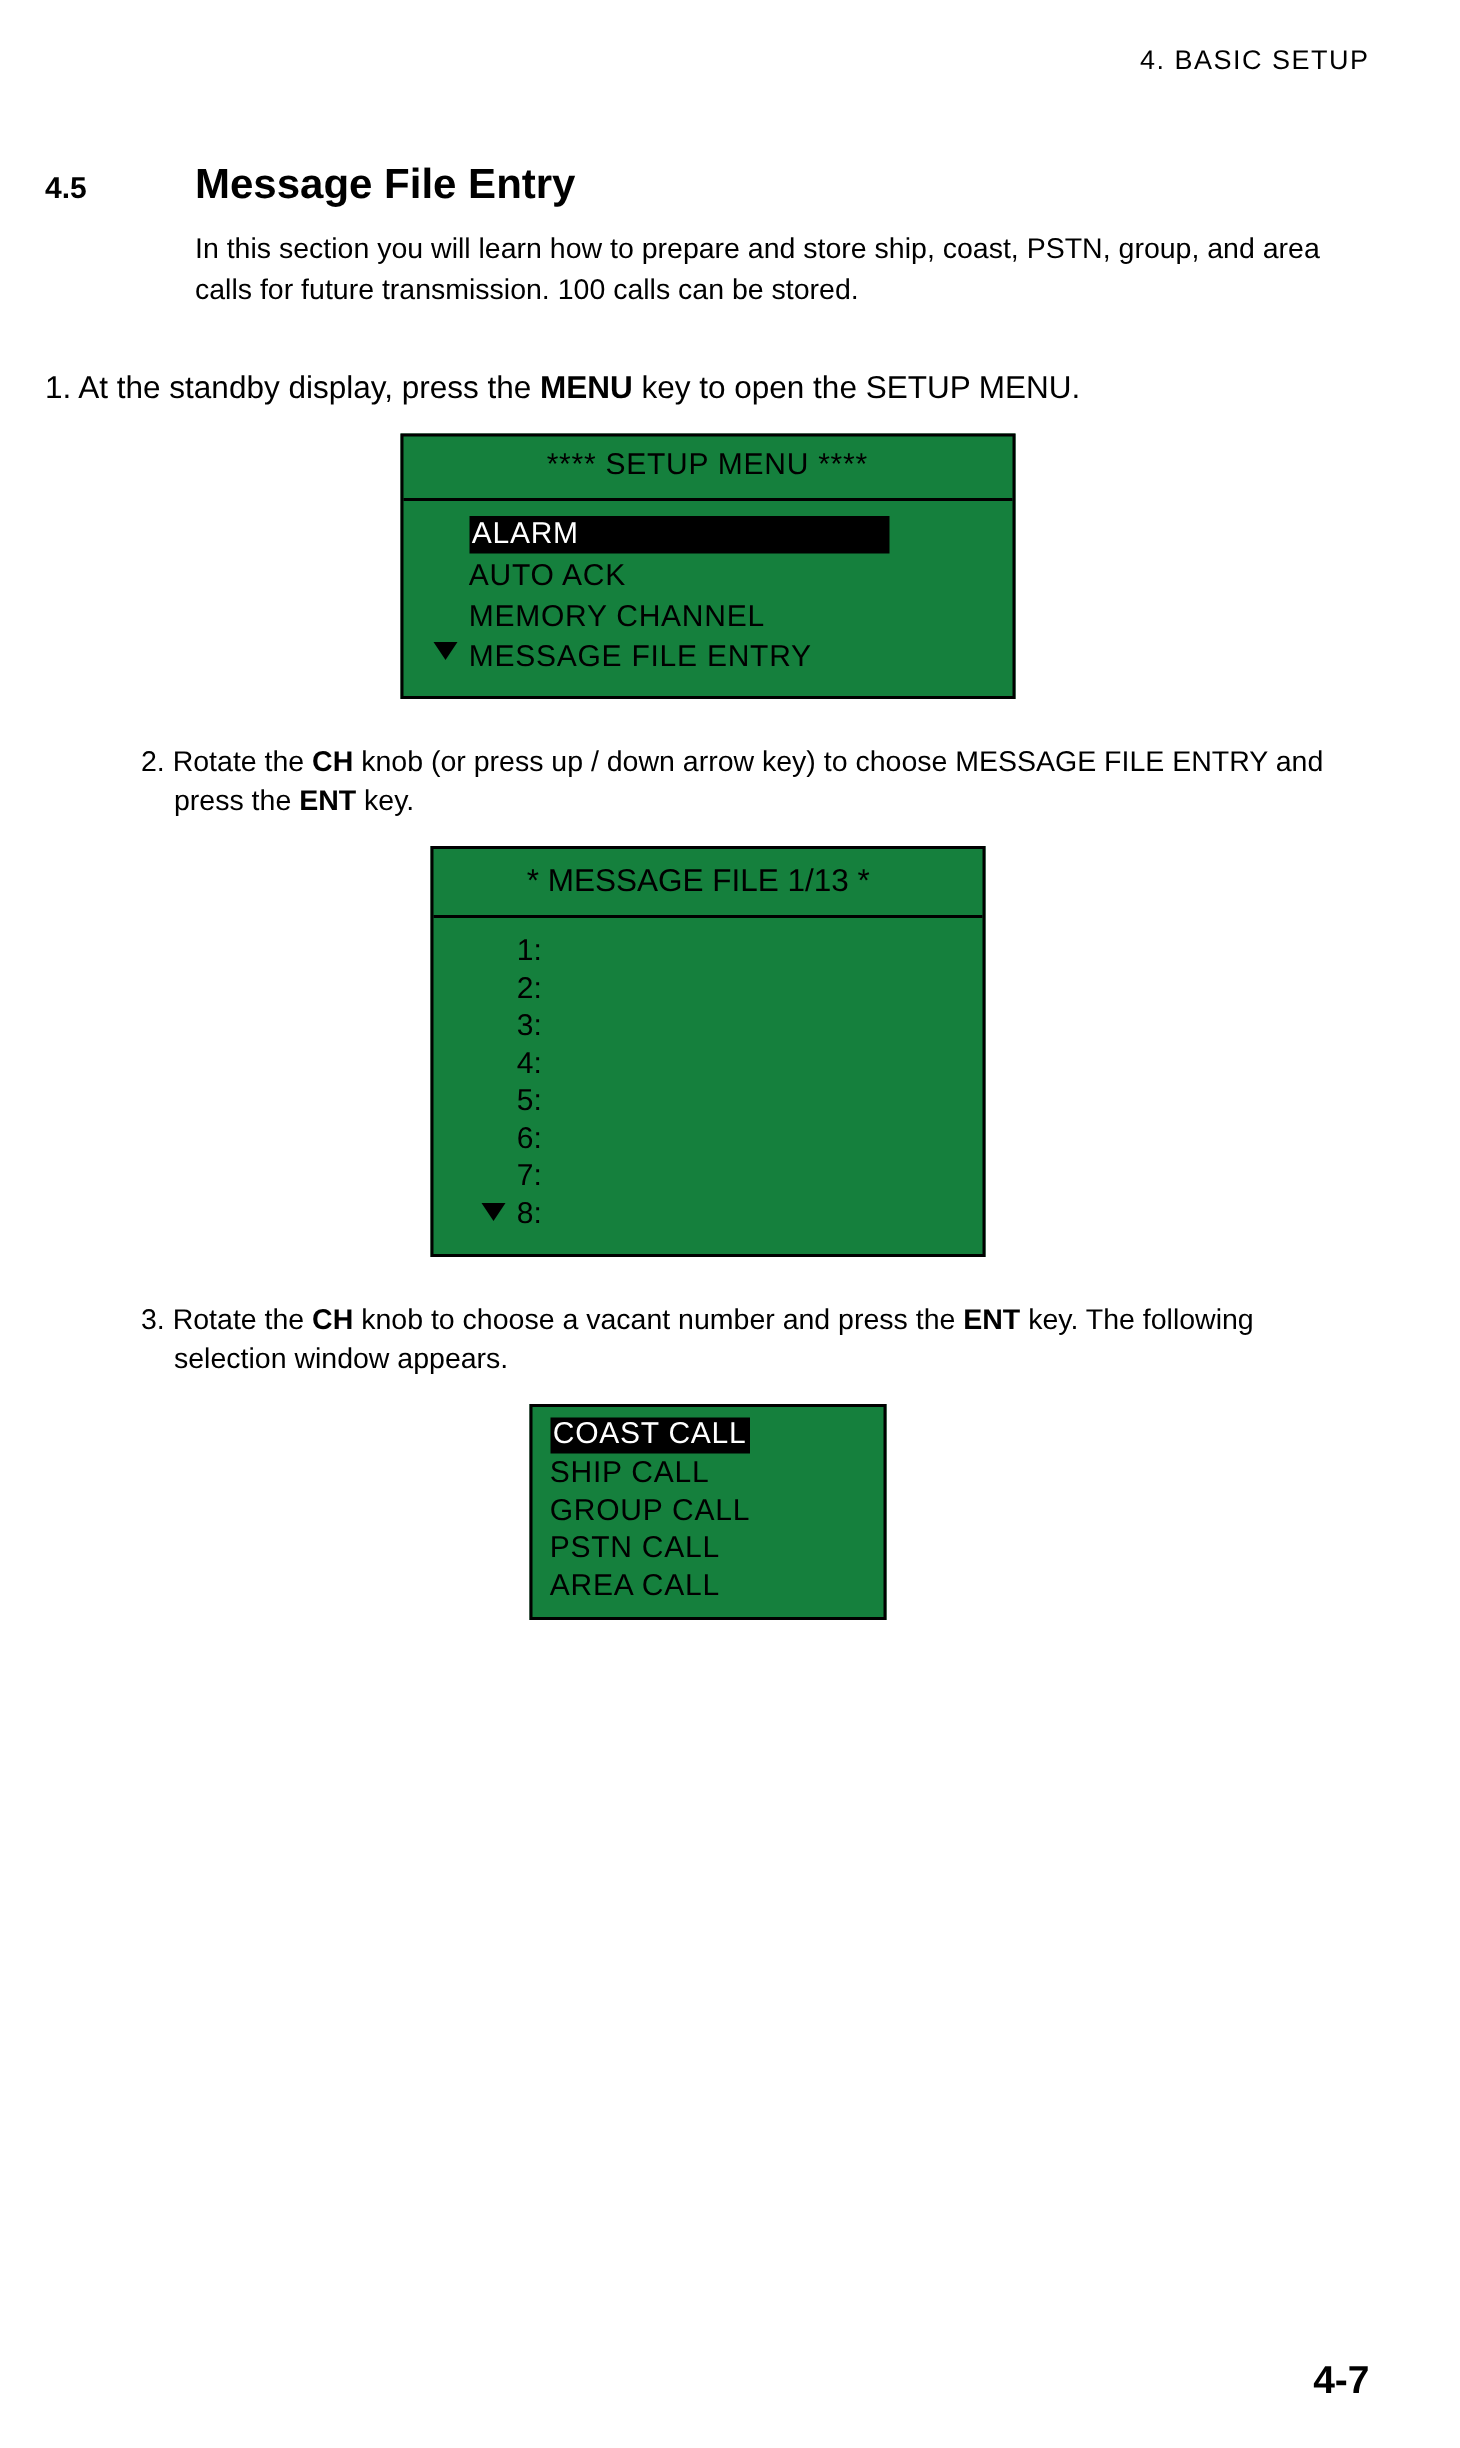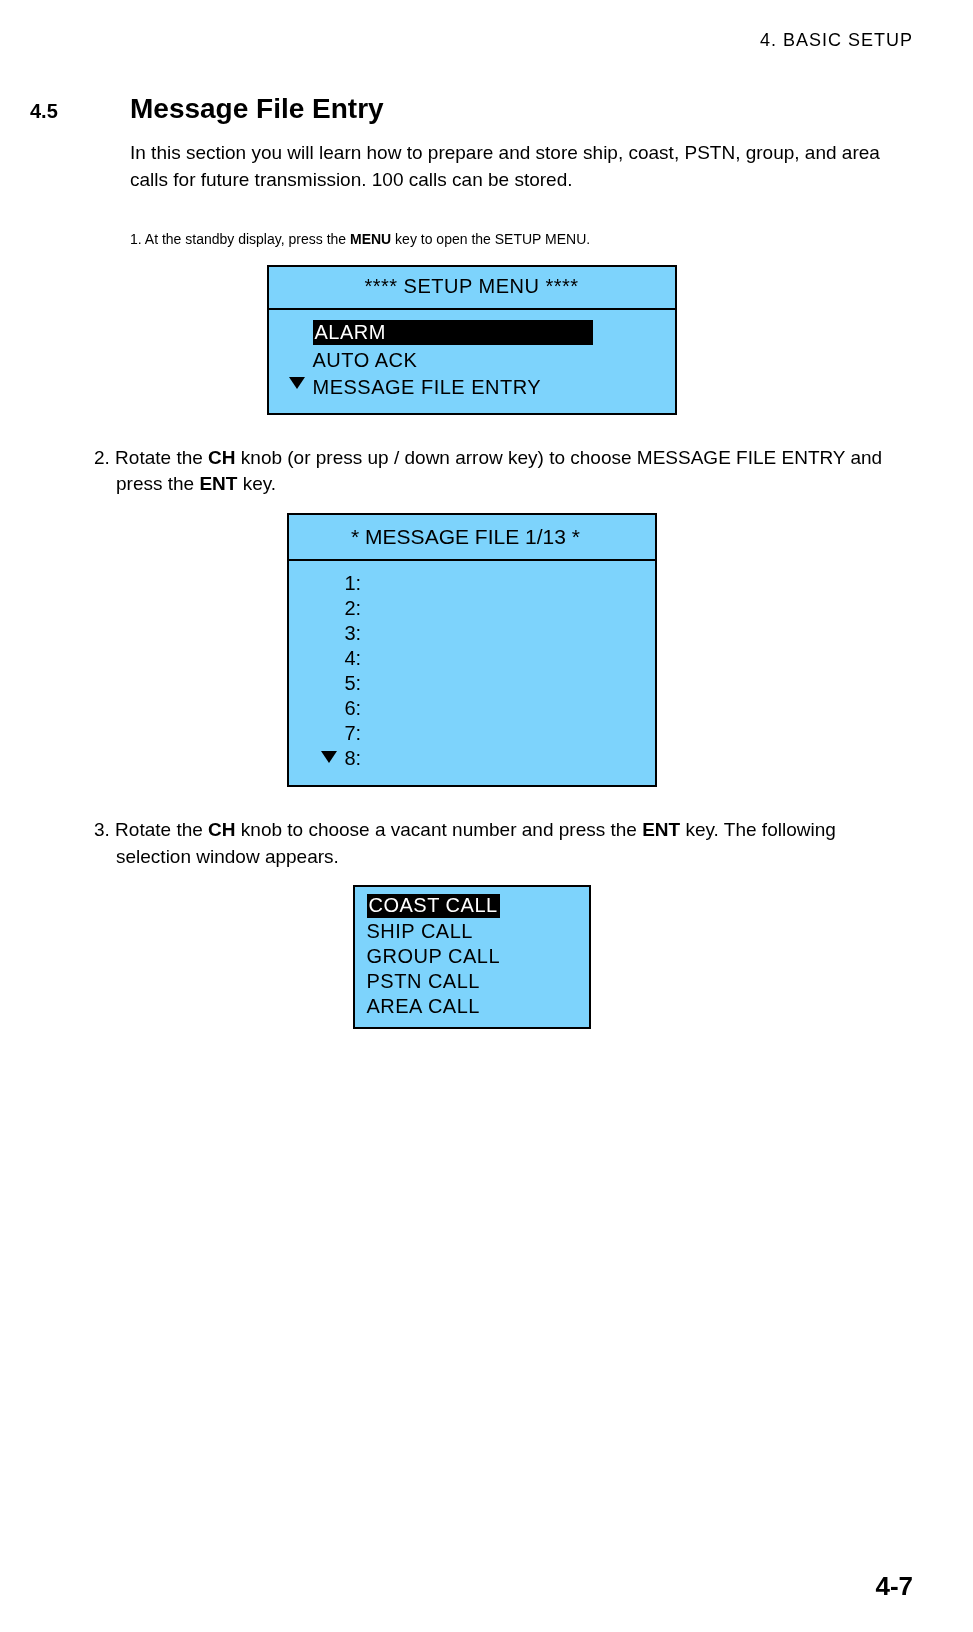--- a/index.html
+++ b/index.html
@@ -13,21 +13,21 @@
       color: #000000;
       width: 973px;
       height: 1632px;
       position: relative;
       padding: 30px 60px 30px 30px;
     }
     .header-chapter {
       text-align: right;
       font-size: 18px;
       letter-spacing: 1px;
-      margin-bottom: 42px;
+      margin-bottom: 56px;
     }
     .section-row {
       display: flex;
       align-items: baseline;
       margin-bottom: 15px;
     }
     .section-number {
       font-size: 20px;
       font-weight: bold;
       width: 100px;
@@ -36,40 +36,39 @@
       font-size: 28px;
       font-weight: bold;
     }
     .body-text {
       font-size: 19px;
       margin-left: 100px;
       line-height: 1.4;
       margin-bottom: 37px;
     }
     .step-text {
-      font-size: 14px;
-      margin-left: 100px;
+      font-size: 21px;
       line-height: 1.4;
       margin-bottom: 15px;
     }
     .step-text-indent {
       font-size: 19px;
       margin-left: 64px;
       padding-left: 22px;
       text-indent: -22px;
       line-height: 1.4;
       margin-bottom: 15px;
     }
     .bold {
       font-weight: bold;
     }
     .screen-box {
       border: 2px solid #000;
       margin: 0 auto 30px auto;
-      background: #7dd3fc;
+      background: #15803d;
       font-size: 20px;
     }
     .screen-box-1 {
       width: 410px;
     }
     .screen-title {
       text-align: center;
       padding: 8px 0 10px 0;
       border-bottom: 2px solid #000;
       letter-spacing: 0.5px;
@@ -161,20 +160,23 @@
 </div>
 
 <div class="screen-box screen-box-1">
   <div class="screen-title">**** SETUP MENU ****</div>
   <div class="screen-body">
     <div class="menu-line selected">
       <span class="menu-label">ALARM</span>
     </div>
     <div class="menu-line">
       <span>AUTO  ACK</span>
+    </div>
+    <div class="menu-line">
+      <span>MEMORY CHANNEL</span>
     </div>
     <div class="menu-line">
       <span class="arrow-down"></span>
       <span>MESSAGE FILE ENTRY</span>
     </div>
   </div>
 </div>
 
 <div class="step-text-indent">
   <span>2. Rotate the </span><span class="bold">CH</span><span> knob (or press up / down arrow key) to choose MESSAGE FILE ENTRY and press the </span><span class="bold">ENT</span><span> key.</span>

